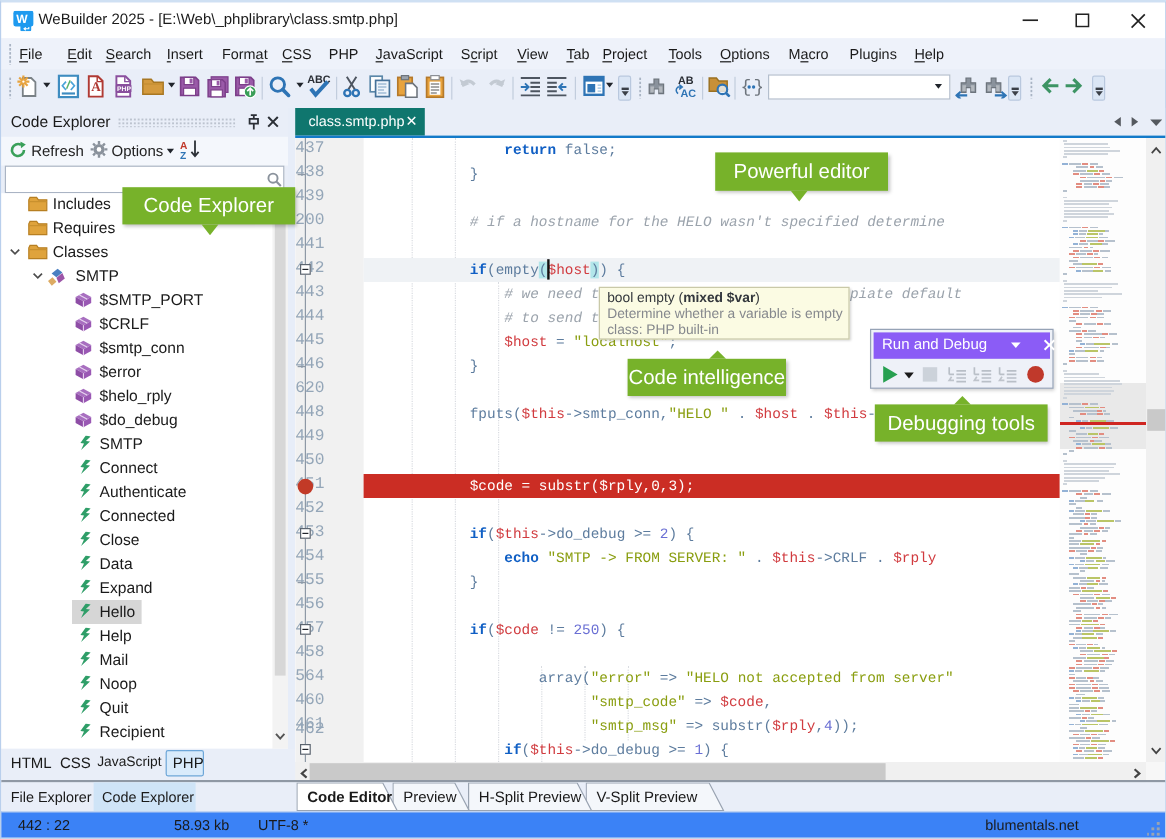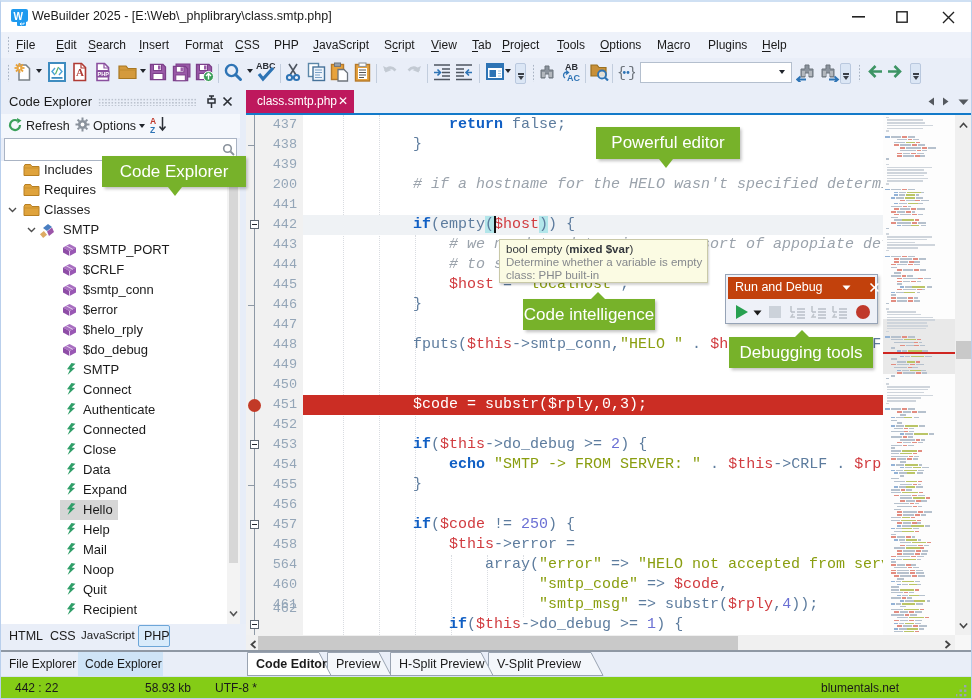--- a/index.html
+++ b/index.html
@@ -32,34 +32,34 @@
 .tlabel{position:absolute;font-size:13px;color:#1a1a1a;line-height:20px;white-space:nowrap}
 .ticon{position:absolute}.ticon svg,.tchev svg,.ticn,.abs{display:block}
 .tchev{position:absolute}
 .tsel{position:absolute;left:59px;width:58px;height:20px;background:#d6d6d6}
 #treesb{position:absolute;left:226px;top:71px;width:13px;height:463px;background:#f3f3f3}
 #treesb .th{position:absolute;left:2px;top:22px;width:9px;height:380px;background:#d7d7d7}
 
 #split{left:239px;top:88px;width:6px;height:534px;position:absolute;background:#e7edf8}
 
 #edtabs{left:245px;top:88px;width:727px;height:23px;position:absolute;background:#e9eef8}
-#edtab1{position:absolute;left:0;top:0;width:108px;height:23px;background:#be185d;color:#fff;font-size:12.5px}
+#edtab1{position:absolute;left:0;top:0;width:108px;height:23px;background:#0f766e;color:#fff;font-size:12.5px}
 #edtab1 .x{position:absolute;left:92px;top:4px;font-size:12px}
 #edtab1 .t{position:absolute;left:11px;top:4px}
 #bluebar{left:245px;top:111px;width:727px;height:2px;position:absolute;background:#137ac9}
 #edmain{left:245px;top:113px;width:727px;height:520px;position:absolute;background:#fff;overflow:hidden}
 #gutter{position:absolute;left:0;top:0;width:57px;height:520px;background:#f1f1f1}
-.lnum{position:absolute;width:51px;text-align:right;font-family:"Liberation Mono",monospace;font-size:13.5px;line-height:20px;color:#94a6b8}
+.lnum{position:absolute;width:51px;font-family:"Liberation Mono",monospace;font-size:13.5px;line-height:20px;color:#94a6b8}
 #foldline{position:absolute;left:8px;top:0;width:1px;height:520px;background:#8e99a6}
 .fbox{position:absolute;left:4px;width:9px;height:9px;background:#fff;border:1px solid #5c6570}
 .fbox:after{content:"";position:absolute;left:1px;top:3px;width:5px;height:1px;background:#20242b}
 .ftick{position:absolute;left:2px;width:7px;height:1px;background:#8e99a6}
 .bpdot{position:absolute;left:2px;width:13px;height:13px;border-radius:7px;background:#c23a27}
 #codewrap{position:absolute;left:0;top:0;width:639px;height:520px;overflow:hidden}
-.cl{position:absolute;left:59px;white-space:pre;font-family:"Liberation Mono",monospace;font-size:15px;line-height:20px;height:20px;color:#5d7c9e}
+.cl{position:absolute;left:59px;white-space:pre;font-family:"Liberation Mono",monospace;font-size:12px;line-height:20px;height:20px;color:#5d7c9e}
 .cl .k{color:#105fc4;font-weight:bold}
 .cl .v{color:#d13b3f}
 .cl .s{color:#8a9e10}
 .cl .n{color:#6a6fd4}
 .cl .c{color:#9ba3ac;font-style:italic}
 .cl .d{color:#5d7c9e}
 .cl .w{color:#fff}
 .cl .pp{background:#b2e6ea;color:#5d7c9e}
 .cur{position:absolute;width:2px;height:17px;margin-top:1px;background:#111;display:inline-block}
 #curline{position:absolute;left:57px;top:100px;width:582px;height:20px;background:#eff2f5}
@@ -76,33 +76,33 @@
 
 #ltabs1{left:0;top:622px;width:239px;height:26px;position:absolute;background:#e9eef8}
 #ltabs1 span{position:absolute;top:5px;font-size:12.5px;color:#1a1a1a}
 #phpsel{position:absolute;left:137px;top:1px;width:32px;height:22px;background:#d9ebfb;border:1px solid #6da6d8;border-radius:2px}
 #sepline{left:0;top:648px;width:972px;height:2px;position:absolute;background:#8f98a4}
 #brow{left:0;top:650px;width:972px;height:24px;position:absolute;background:#e9eef8}
 #brow .fe{position:absolute;left:8px;top:5px;font-size:12px;color:#1a1a1a}
 #cesel{position:absolute;left:77px;top:0;width:85px;height:24px;background:#cfe4f7}
 #brow .ce{position:absolute;left:84px;top:5px;font-size:12px;color:#1a1a1a}
 
-#status{left:0;top:674px;width:970px;height:23px;position:absolute;background:#84cc16;border-top:1px solid #d8e2f0}
+#status{left:0;top:674px;width:970px;height:23px;position:absolute;background:#3b82f6;border-top:1px solid #d8e2f0}
 #status span{position:absolute;top:4px;font-size:12px;color:#1a1a1a}
 
 .callout{position:absolute;background:#77b22a;color:#fff;font-size:17px;text-align:center;box-shadow:1.5px 2px 3px rgba(0,0,0,0.25)}
 .callout .tri{position:absolute;width:0;height:0;border-left:7px solid transparent;border-right:7px solid transparent}
 .tri.down{border-top:9px solid #77b22a;bottom:-9px}
 .tri.up{border-bottom:7px solid #77b22a;top:-7px}
 
 #tip{position:absolute;left:498px;top:237px;width:209px;height:44px;white-space:nowrap;overflow:hidden;background:#fbfbe3;border:1px solid #c9c9a8;box-shadow:1px 1.5px 2px rgba(0,0,0,0.18);font-size:11.5px;line-height:13.2px;color:#33373c;padding:2.5px 6px}
 #tip .g{color:#85888d}
 
 #rnd{position:absolute;left:724px;top:272px;width:153px;height:50px;background:#eef1f8;border:1px solid #96a3b6;box-shadow:1.5px 2px 3px rgba(0,0,0,0.22)}
-#rnd .tb{position:absolute;left:2px;top:2px;right:2px;height:22px;background:#c2410c;color:#fff;font-size:12.5px}
+#rnd .tb{position:absolute;left:2px;top:2px;right:2px;height:22px;background:#8b5cf6;color:#fff;font-size:12.5px}
 #rnd .tb .t{position:absolute;left:7px;top:3px}
 </style></head>
 <body>
 <div id="title">
   <svg class="abs" style="left:10px;top:7px" width="17" height="17" viewBox="0 0 17 17">
       <rect x="0" y="0" width="17" height="13" rx="2" fill="#1e9aef"></rect>
       <rect x="6" y="12" width="9" height="5" rx="1" fill="#1e9aef"></rect>
       <text x="2.5" y="10.5" font-size="10" font-weight="bold" fill="#fff">W</text>
       <path d="M13 13.5 L13 15 L9 15 M10.5 13.8 L9 15 L10.5 16.2" stroke="#fff" stroke-width="0.9" fill="none"></path>
     </svg>
@@ -553,21 +553,21 @@
       <div class="lnum" style="top:0px">437</div>
       <div class="lnum" style="top:20px">438</div>
       <div class="lnum" style="top:40px">439</div>
       <div class="lnum" style="top:60px">200</div>
       <div class="lnum" style="top:80px">441</div>
       <div class="lnum" style="top:100px">442</div>
       <div class="lnum" style="top:120px">443</div>
       <div class="lnum" style="top:140px">444</div>
       <div class="lnum" style="top:160px">445</div>
       <div class="lnum" style="top:180px">446</div>
-      <div class="lnum" style="top:200px">447</div>
+      <div class="lnum" style="top:200px">620</div>
       <div class="lnum" style="top:220px">448</div>
       <div class="lnum" style="top:240px">449</div>
       <div class="lnum" style="top:260px">450</div>
       <div class="lnum" style="top:280px">451</div>
       <div class="lnum" style="top:300px">452</div>
       <div class="lnum" style="top:320px">453</div>
       <div class="lnum" style="top:340px">454</div>
       <div class="lnum" style="top:360px">455</div>
       <div class="lnum" style="top:380px">456</div>
       <div class="lnum" style="top:400px">457</div>
@@ -607,21 +607,20 @@
 <div class="cl" style="top:200px"></div>
 <div class="cl" style="top:220px">&nbsp;&nbsp;&nbsp;&nbsp;&nbsp;&nbsp;&nbsp;&nbsp;&nbsp;&nbsp;&nbsp;&nbsp;<span class="d">fputs(</span><span class="v">$this</span><span class="d">-&gt;smtp_conn,</span><span class="s">"HELO "</span><span class="d"> . </span><span class="v">$host</span><span class="d"> . </span><span class="v">$this</span><span class="d">-&gt;CRLF);</span></div>
 <div class="cl" style="top:240px"></div>
 <div class="cl" style="top:280px">&nbsp;&nbsp;&nbsp;&nbsp;&nbsp;&nbsp;&nbsp;&nbsp;&nbsp;&nbsp;&nbsp;&nbsp;<span class="w">$code = substr($rply,0,3);</span></div>
 <div class="cl" style="top:300px"></div>
 <div class="cl" style="top:320px">&nbsp;&nbsp;&nbsp;&nbsp;&nbsp;&nbsp;&nbsp;&nbsp;&nbsp;&nbsp;&nbsp;&nbsp;<span class="k">if</span><span class="d">(</span><span class="v">$this</span><span class="d">-&gt;do_debug &gt;= </span><span class="n">2</span><span class="d">) {</span></div>
 <div class="cl" style="top:340px">&nbsp;&nbsp;&nbsp;&nbsp;&nbsp;&nbsp;&nbsp;&nbsp;&nbsp;&nbsp;&nbsp;&nbsp;&nbsp;&nbsp;&nbsp;&nbsp;<span class="k">echo</span><span class="d"> </span><span class="s">"SMTP -&gt; FROM SERVER: "</span><span class="d"> . </span><span class="v">$this</span><span class="d">-&gt;CRLF . </span><span class="v">$rply</span></div>
 <div class="cl" style="top:360px">&nbsp;&nbsp;&nbsp;&nbsp;&nbsp;&nbsp;&nbsp;&nbsp;&nbsp;&nbsp;&nbsp;&nbsp;<span class="d">}</span></div>
 <div class="cl" style="top:380px"></div>
 <div class="cl" style="top:400px">&nbsp;&nbsp;&nbsp;&nbsp;&nbsp;&nbsp;&nbsp;&nbsp;&nbsp;&nbsp;&nbsp;&nbsp;<span class="k">if</span><span class="d">(</span><span class="v">$code</span><span class="d"> != </span><span class="n">250</span><span class="d">) {</span></div>
-<div class="cl" style="top:420px">&nbsp;&nbsp;&nbsp;&nbsp;&nbsp;&nbsp;&nbsp;&nbsp;&nbsp;&nbsp;&nbsp;&nbsp;&nbsp;&nbsp;&nbsp;&nbsp;<span class="v">$this</span><span class="d">-&gt;error =</span></div>
 <div class="cl" style="top:440px">&nbsp;&nbsp;&nbsp;&nbsp;&nbsp;&nbsp;&nbsp;&nbsp;&nbsp;&nbsp;&nbsp;&nbsp;&nbsp;&nbsp;&nbsp;&nbsp;&nbsp;&nbsp;&nbsp;&nbsp;<span class="d">array(</span><span class="s">"error"</span><span class="d"> =&gt; </span><span class="s">"HELO not accepted from server"</span></div>
 <div class="cl" style="top:460px">&nbsp;&nbsp;&nbsp;&nbsp;&nbsp;&nbsp;&nbsp;&nbsp;&nbsp;&nbsp;&nbsp;&nbsp;&nbsp;&nbsp;&nbsp;&nbsp;&nbsp;&nbsp;&nbsp;&nbsp;&nbsp;&nbsp;&nbsp;&nbsp;&nbsp;&nbsp;<span class="s">"smtp_code"</span><span class="d"> =&gt; </span><span class="v">$code</span><span class="d">,</span></div>
 <div class="cl" style="top:480px">&nbsp;&nbsp;&nbsp;&nbsp;&nbsp;&nbsp;&nbsp;&nbsp;&nbsp;&nbsp;&nbsp;&nbsp;&nbsp;&nbsp;&nbsp;&nbsp;&nbsp;&nbsp;&nbsp;&nbsp;&nbsp;&nbsp;&nbsp;&nbsp;&nbsp;&nbsp;<span class="s">"smtp_msg"</span><span class="d"> =&gt; substr(</span><span class="v">$rply</span><span class="d">,</span><span class="n">4</span><span class="d">));</span></div>
 <div class="cl" style="top:500px">&nbsp;&nbsp;&nbsp;&nbsp;&nbsp;&nbsp;&nbsp;&nbsp;&nbsp;&nbsp;&nbsp;&nbsp;&nbsp;&nbsp;&nbsp;&nbsp;<span class="k">if</span><span class="d">(</span><span class="v">$this</span><span class="d">-&gt;do_debug &gt;= </span><span class="n">1</span><span class="d">) {</span></div>
     </div>
   <div id="minimap"><svg class="mm" width="72" height="520" shape-rendering="crispEdges">
         <rect x="0" y="204" width="72" height="55" fill="#e9e9e9"></rect>
         <rect x="3" y="1.5" width="3" height="1.5" fill="#cfd5dc"></rect>
         <rect x="4" y="4.3" width="36" height="1.5" fill="#cfd5dc"></rect>
         <rect x="4" y="7.1" width="38" height="1.5" fill="#cfd5dc"></rect>

